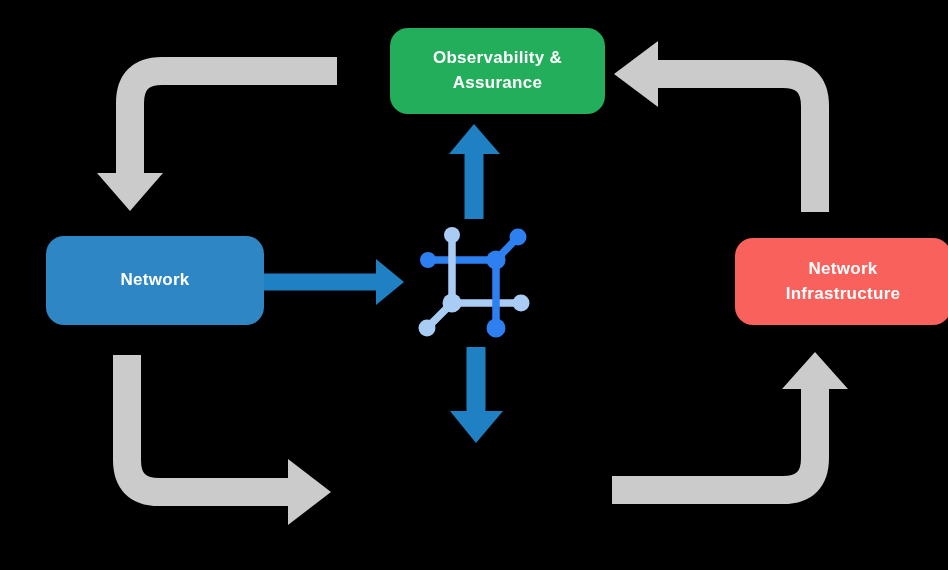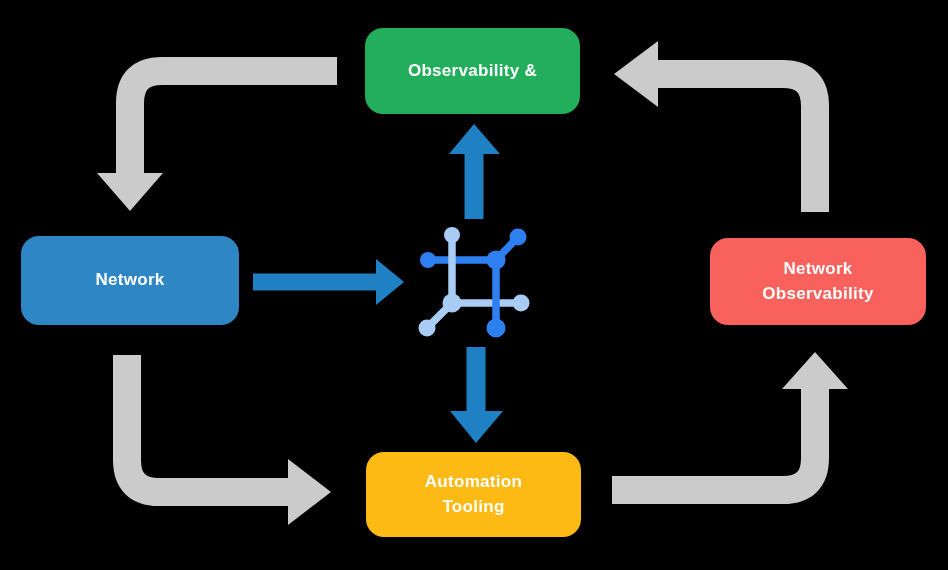--- a/index.html
+++ b/index.html
@@ -25,20 +25,21 @@
     display: flex;
     flex-direction: column;
     align-items: center;
     justify-content: center;
     color: #ffffff;
     font-size: 17px;
     font-weight: 600;
     letter-spacing: 0.3px;
     line-height: 1.45;
     text-align: left;
+    margin-left: 25px;
   }
   .node span { display: block; }
   .node-observability { left: 365px; top: 28px;  width: 215px; height: 86px; background: #23AE5B; }
   .node-operations    { left: 21px;  top: 236px; width: 218px; height: 89px; background: #2E86C4; }
   .node-infrastructure{ left: 710px; top: 238px; width: 216px; height: 87px; background: #F9615D; }
   .node-automation    { left: 366px; top: 452px; width: 215px; height: 85px; background: #FDBA15; }
   .mesh-layer { left: 414px; top: 224px; }
 </style>
 </head>
 <body>
@@ -92,29 +93,26 @@
       <circle cx="104" cy="13" r="8.5" fill="#2E80F0"></circle>
       <circle cx="38" cy="79" r="9.5" fill="#A9CCF4"></circle>
       <circle cx="13" cy="104" r="8.5" fill="#A9CCF4"></circle>
       <circle cx="107" cy="79" r="8.5" fill="#A9CCF4"></circle>
       <circle cx="82" cy="104" r="9.5" fill="#2E80F0"></circle>
     </g>
   </svg>
 
   <div class="node node-observability">
     <span>Observability &amp;</span>
+    <span>Assurance</span>
   </div>
 
   <div class="node node-operations">
     <span>Network</span>
   </div>
 
   <div class="node node-infrastructure">
     <span>Network</span>
-    <span>Observability</span>
+    <span>Infrastructure</span>
   </div>
 
-  <div class="node node-automation">
-    <span>Automation</span>
-    <span>Tooling</span>
-  </div>
 
 </div>
 
 </body></html>

